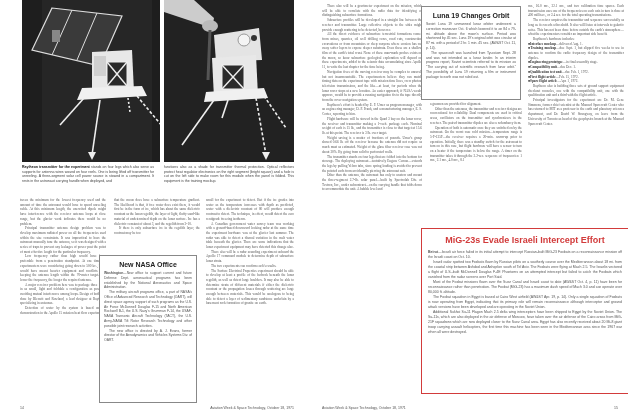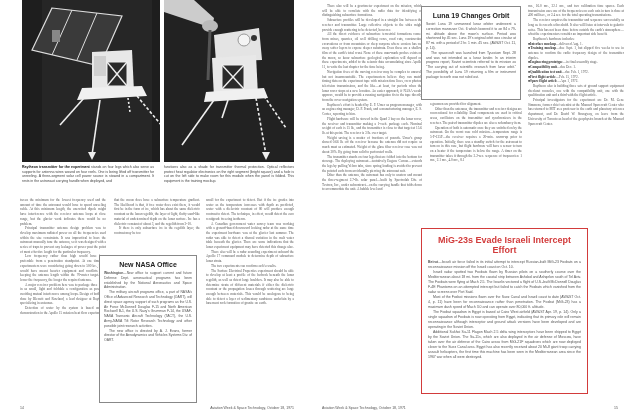--- a/index.html
+++ b/index.html
@@ -23,21 +23,21 @@
   .col-r1 { left: 8px; top: 4px; width: 100px; height: 400px; }
   .col-r2 { left: 116px; top: 102px; width: 92px; height: 120px; }
   .col-r3 { left: 214px; top: 4px; width: 96px; height: 220px; }
   .sidebar-box { position: absolute; border: 1px solid #888; background: #fff; padding: 3px 4px; font-family: "Liberation Sans", sans-serif; }
   .nasa-box { left: 99px; top: 255px; width: 98px; height: 148px; box-sizing: border-box; }
   .luna-box { left: 107px; top: 6px; width: 100px; height: 94px; box-sizing: border-box; }
   .box-title { text-align: center; font-size: 7px; font-weight: bold; color: #222; margin: 2px 0 3px; }
   .box-body { font-size: 3.4px; line-height: 4.8px; color: #555; text-align: justify; }
   .box-body p { margin: 0; text-indent: 5px; }
   .box-body p.ni { text-indent: 0; }
-  .mig-box { position: absolute; left: 107px; top: 228px; width: 167px; height: 166px; border: 1.5px solid #d94a4a; box-sizing: border-box; padding: 4px 6px; font-family: "Liberation Sans", sans-serif; }
+  .mig-box { position: absolute; left: 107px; top: 228px; width: 208px; height: 166px; border: 1.5px solid #d94a4a; box-sizing: border-box; padding: 4px 6px; font-family: "Liberation Sans", sans-serif; }
   .mig-title { text-align: center; font-size: 9px; font-weight: bold; color: #d23b3b; margin: 2px 0 5px; }
   .mig-body { font-size: 3.5px; line-height: 5px; color: #555; text-align: justify; }
   .mig-body p { margin: 0; text-indent: 5px; }
   .mig-body p.ni { text-indent: 0; }
   .footer { position: absolute; top: 406px; font-family: "Liberation Sans", sans-serif; font-size: 3.5px; color: #555; }
   .pn-left { left: 20px; }
   .ft-left { right: 20px; }
   .ft-right { left: 8px; }
   .pn-right { right: 10px; }
   .item { font-weight: bold; color: #333; }

